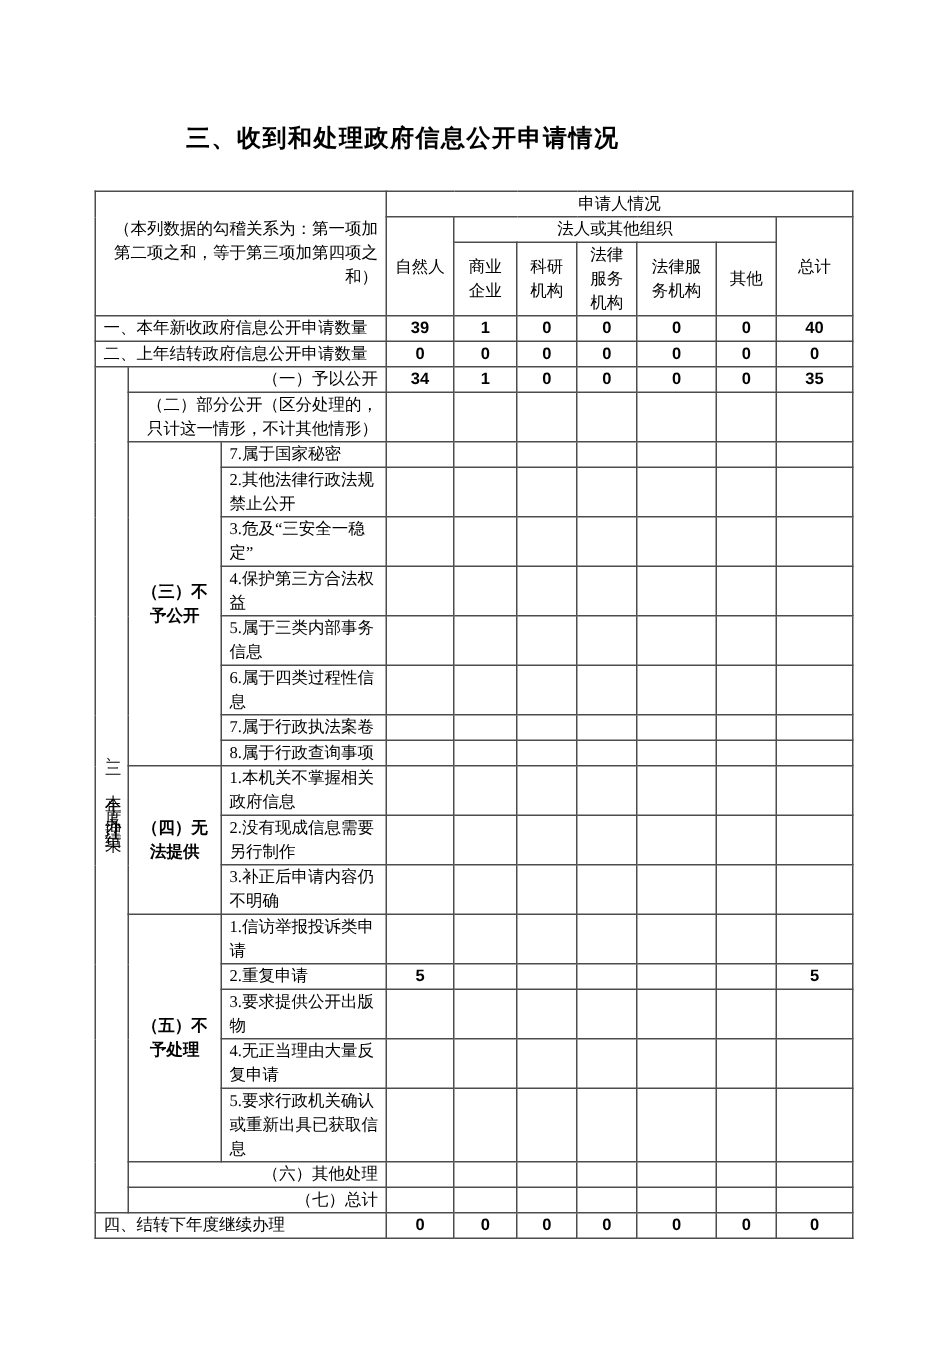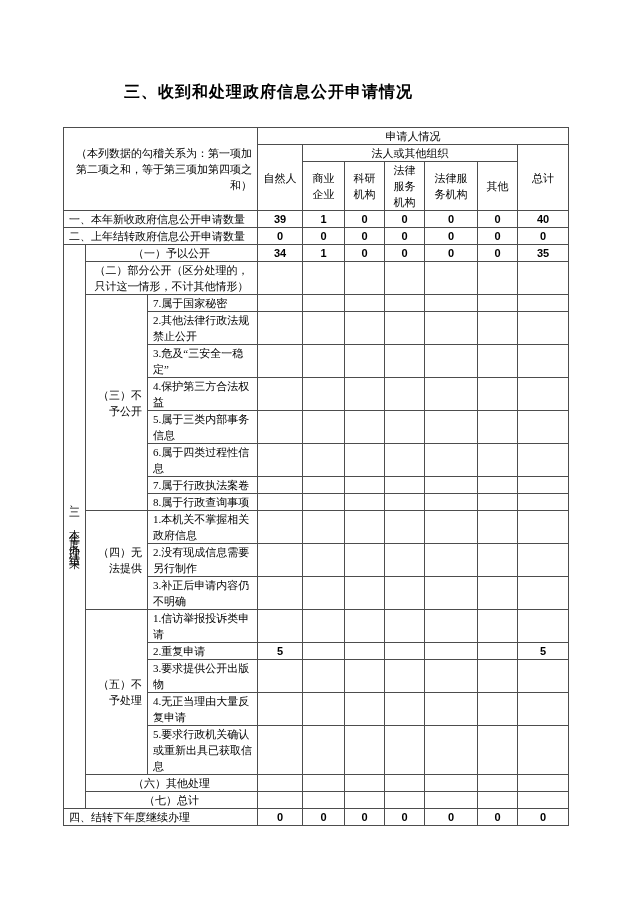--- a/index.html
+++ b/index.html
@@ -23,22 +23,22 @@
     word-break:break-all;overflow:hidden;
   }
   
   tr.hr1{height:14px;} tr.hr2{height:14px;} tr.hr3{height:36px;}
   td.note{text-align:right;padding:2px 4px;}
   td.ghead{text-align:center;}
   td.chead{text-align:center;padding:0 2px;}
   
   tr.r1{height:17px;} tr.r2{height:32px;} tr.r3{height:47px;}
   td.rowlab{text-align:left;padding-left:6px;margin-top:34px;}
-  td.seclab{text-align:right;padding:0 11px;}
-  td.sublab{text-align:center;padding-left:6px;}
+  td.seclab{text-align:center;padding:0 11px;font-weight:bold;}
+  td.sublab{text-align:right;padding-left:6px;}
   td.item{text-align:left;padding:0 5px;}
   td.side{
     writing-mode:vertical-lr;text-orientation:upright;
     text-align:center;letter-spacing:5px;padding:0 0 0 5px;
   }
   td.v{
     text-align:center;
     font-family:"Liberation Sans","DejaVu Sans",sans-serif;
     font-weight:600;font-size:11px;padding:0 1px;
   }

